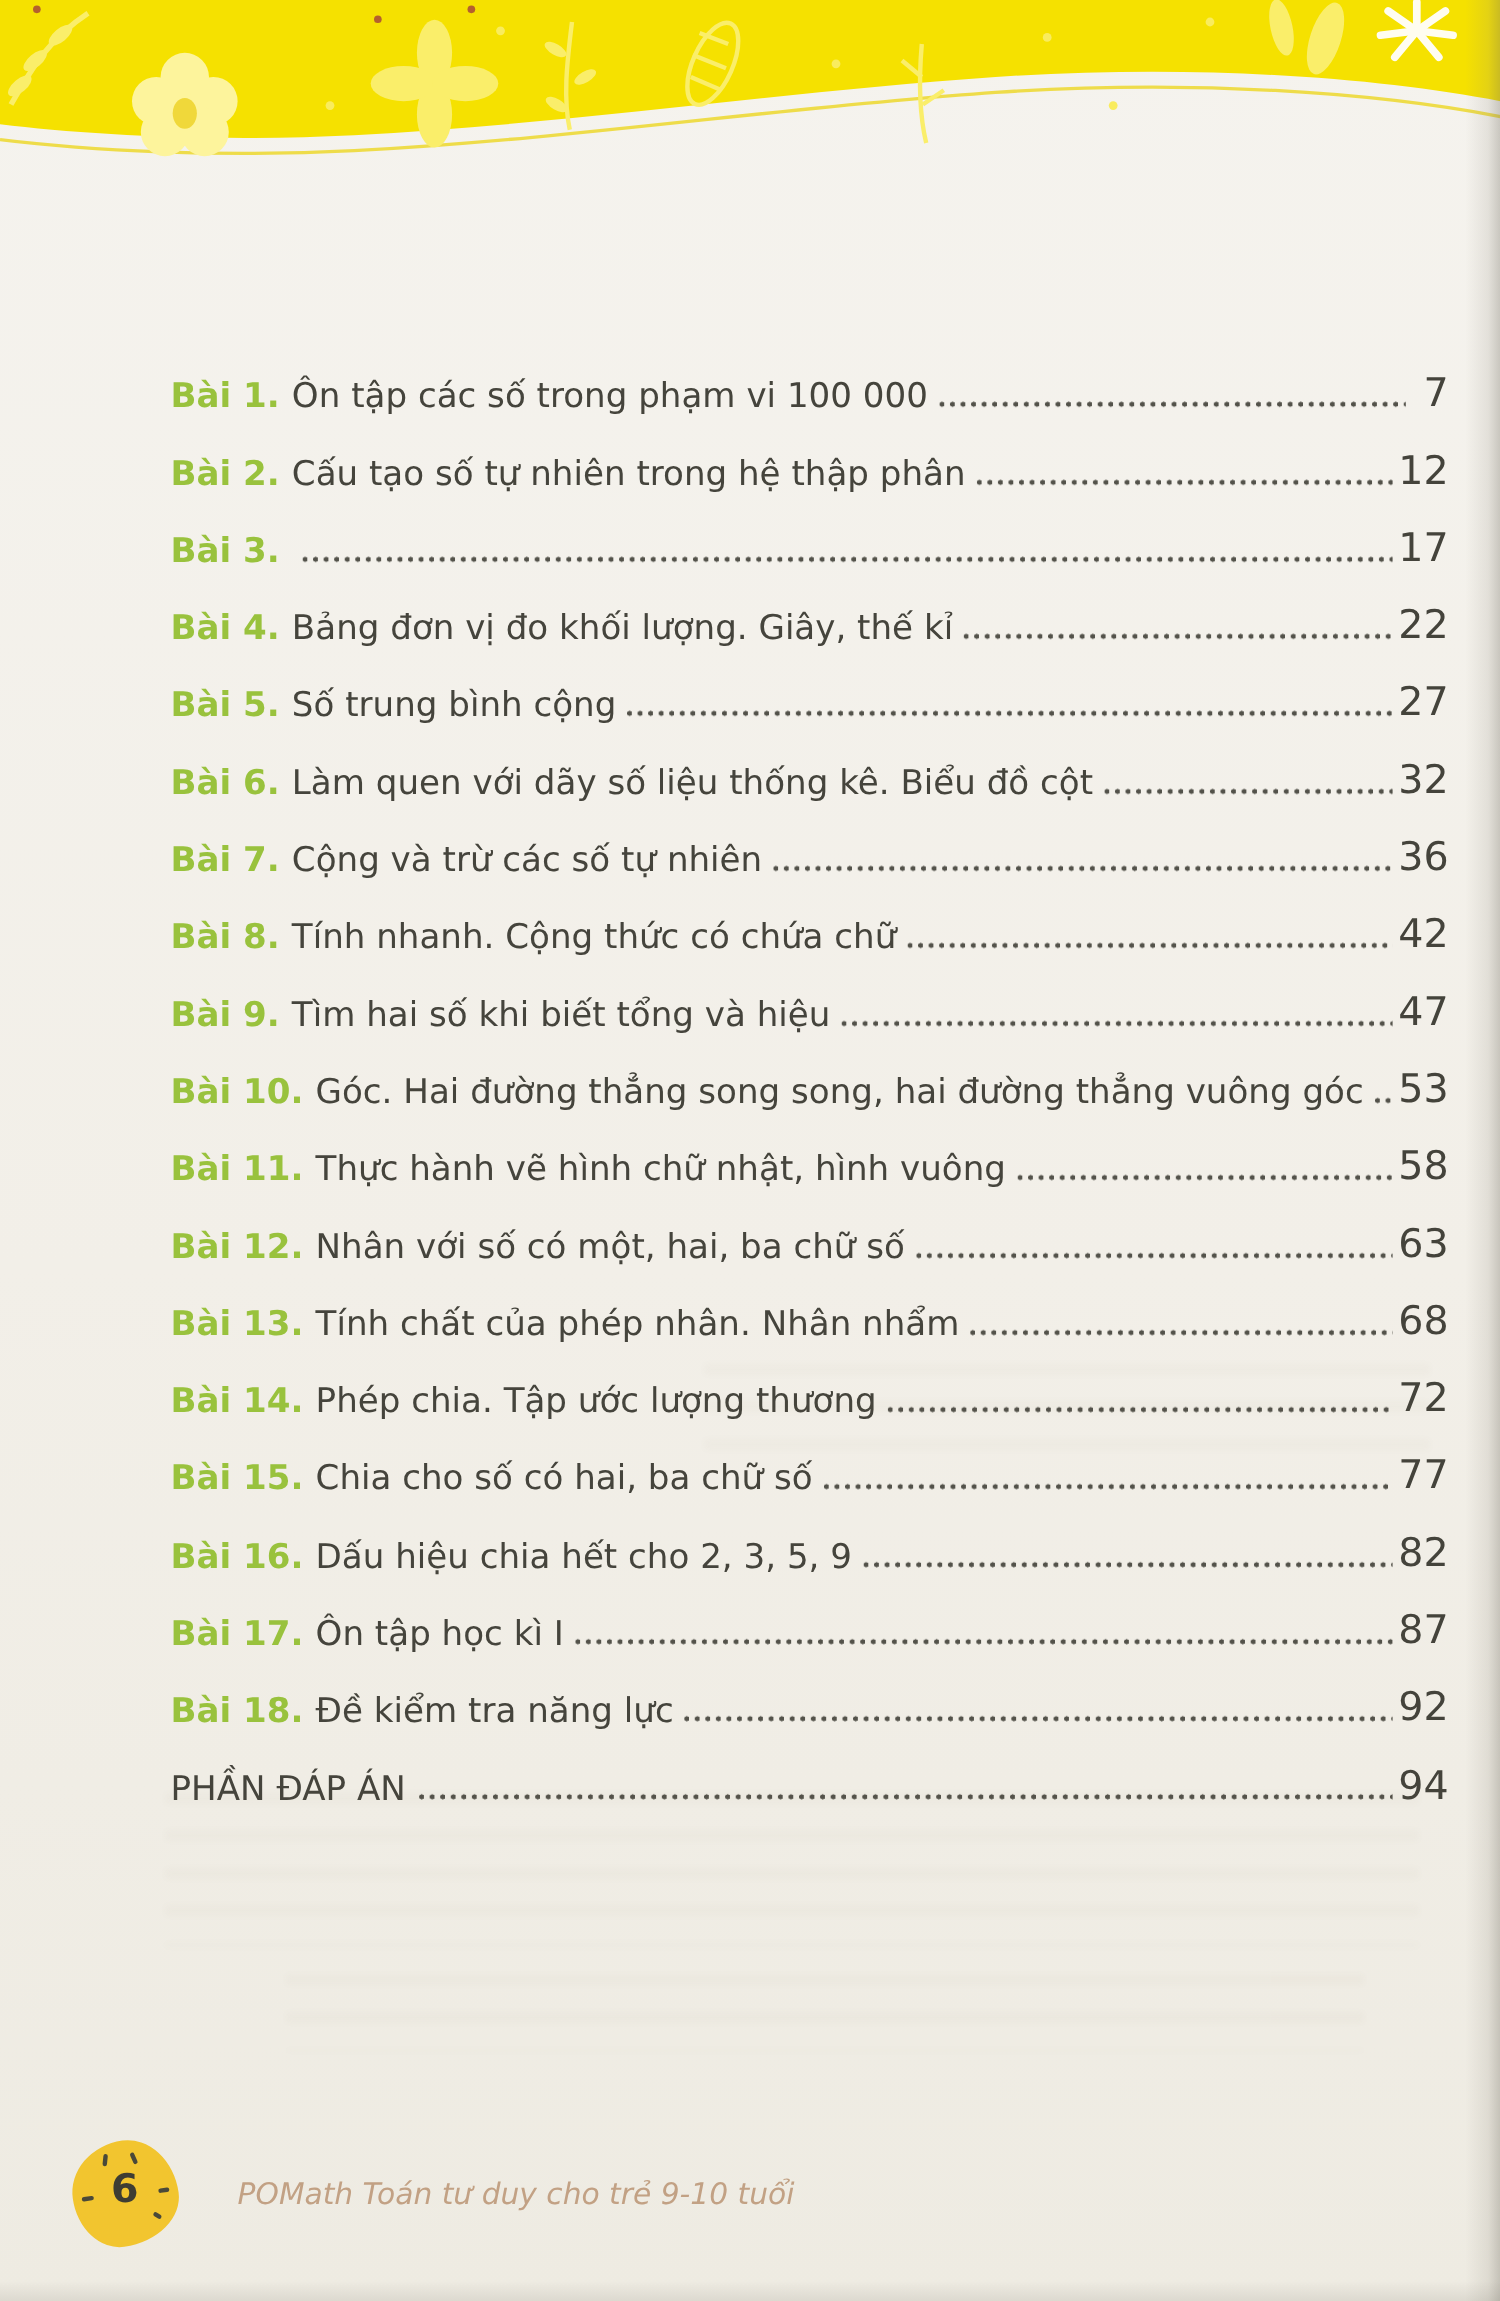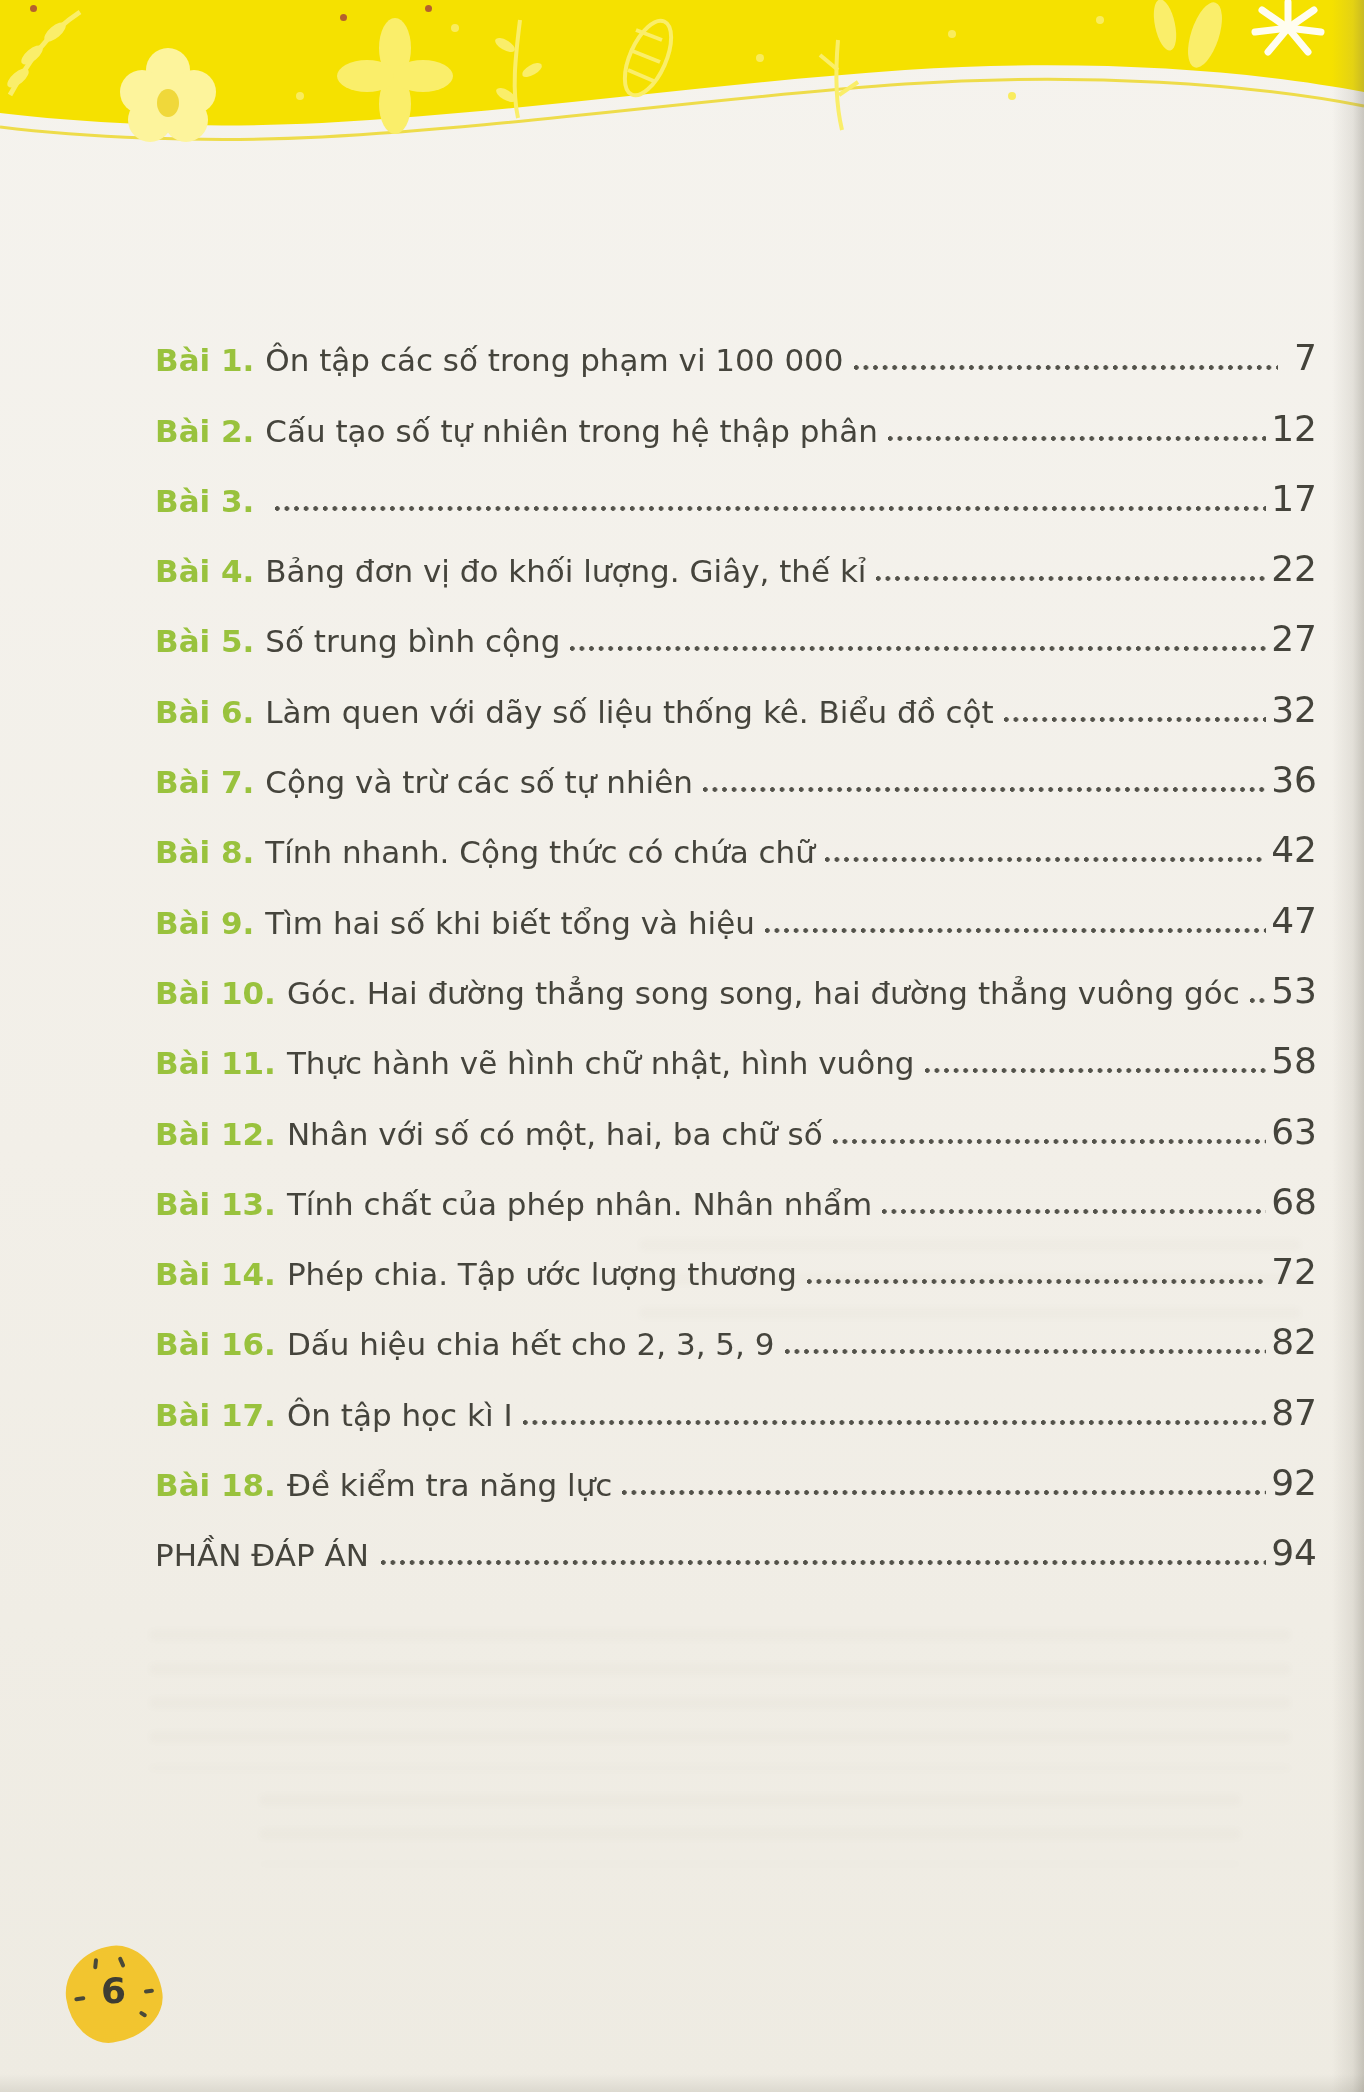--- a/index.html
+++ b/index.html
@@ -301,20 +301,26 @@
         <span class="pg">68</span>
       </div>
 
       <div class="row">
         <span class="lbl">Bài 14.</span>
         <span class="ttl">Phép chia. Tập ước lượng thương</span>
         <span class="leader"></span>
         <span class="pg">72</span>
       </div>
 
+      <div class="row">
+        <span class="lbl">Bài 15.</span>
+        <span class="ttl">Chia cho số có hai, ba chữ số</span>
+        <span class="leader"></span>
+        <span class="pg">77</span>
+      </div>
 
       <div class="row">
         <span class="lbl">Bài 16.</span>
         <span class="ttl">Dấu hiệu chia hết cho 2, 3, 5, 9</span>
         <span class="leader"></span>
         <span class="pg">82</span>
       </div>
 
       <div class="row">
         <span class="lbl">Bài 17.</span>
@@ -343,16 +349,17 @@
   <div class="ghost g3"></div>
 
   <div class="footer-blob">
     <span class="tick t1"></span>
     <span class="tick t2"></span>
     <span class="tick t3"></span>
     <span class="tick t4"></span>
     <span class="tick t5"></span>
     <span class="num">6</span>
   </div>
+  <div class="footer-series">POMath Toán tư duy cho trẻ 9-10 tuổi</div>
 
   <div class="page-edge-right"></div>
   <div class="page-edge-bottom"></div>
 </div>
 
 </body></html>

